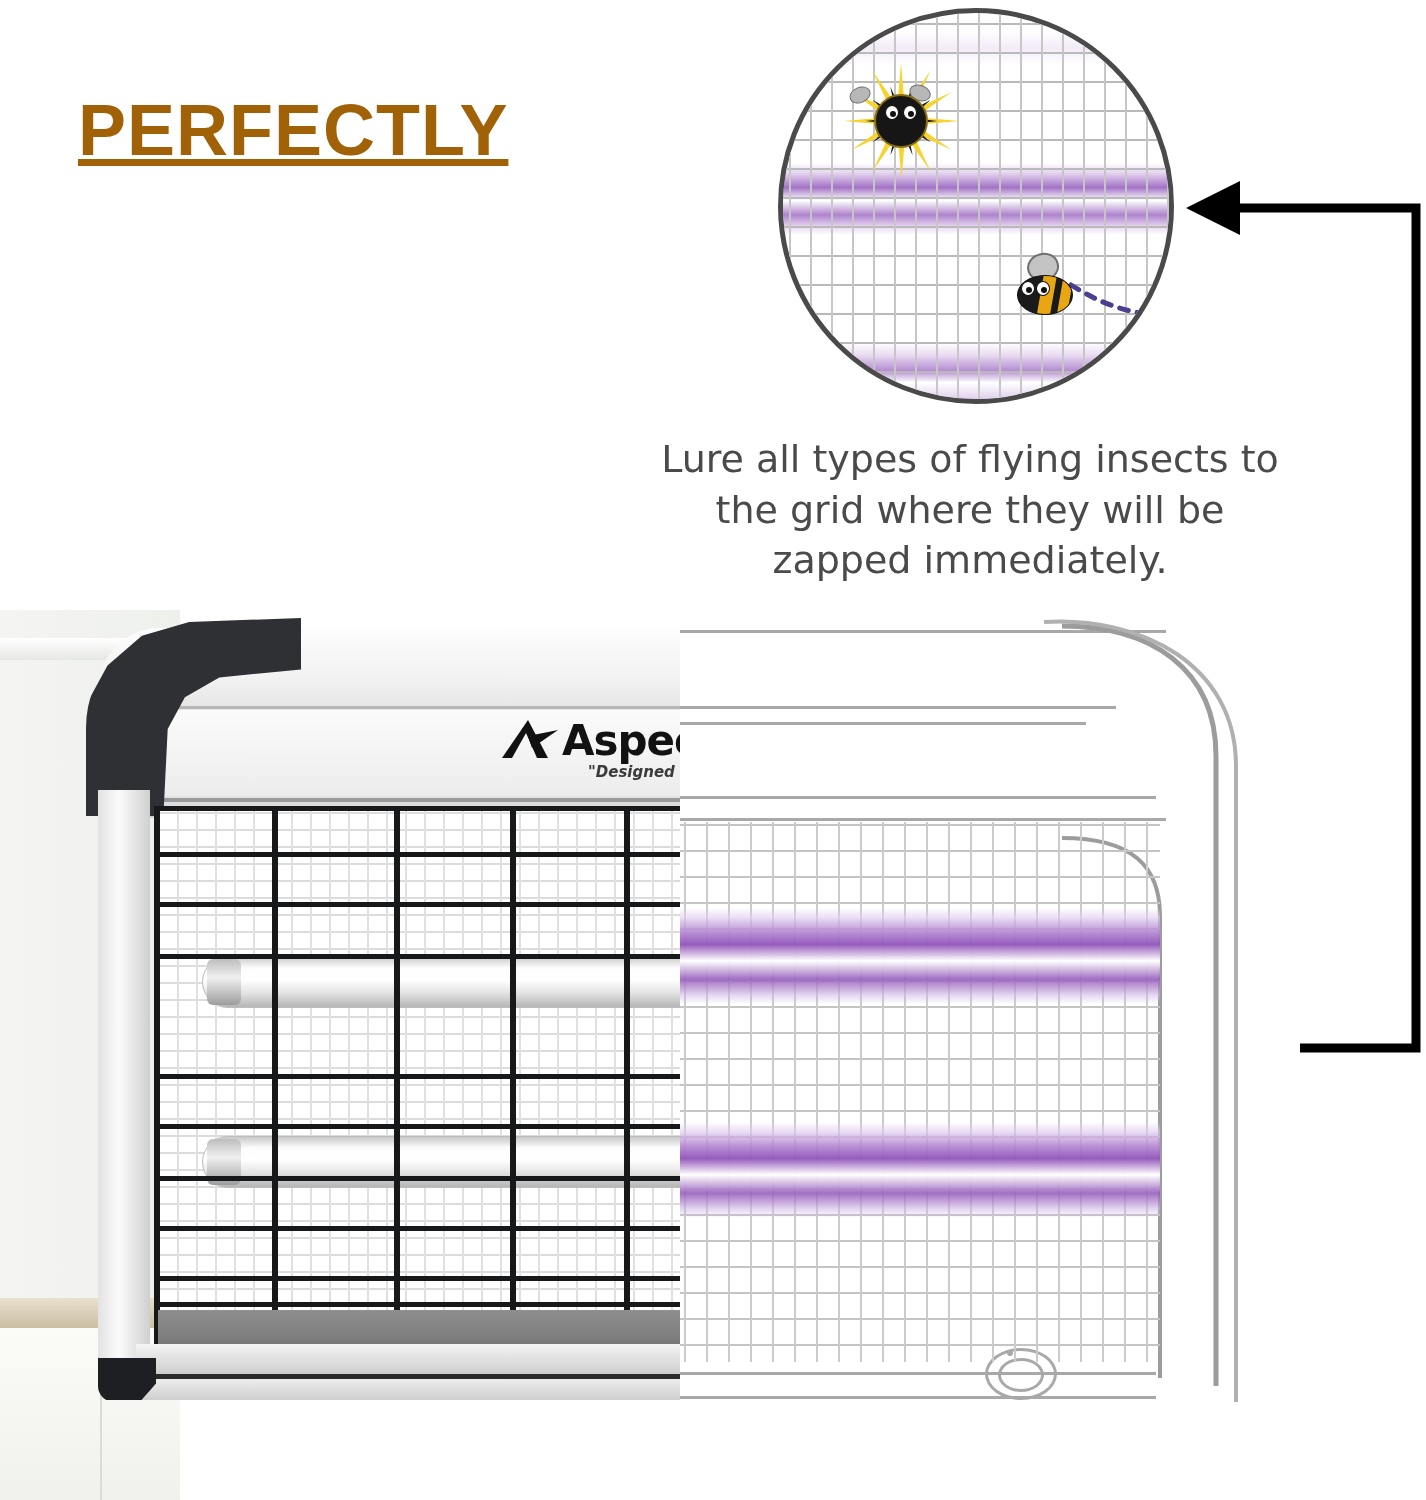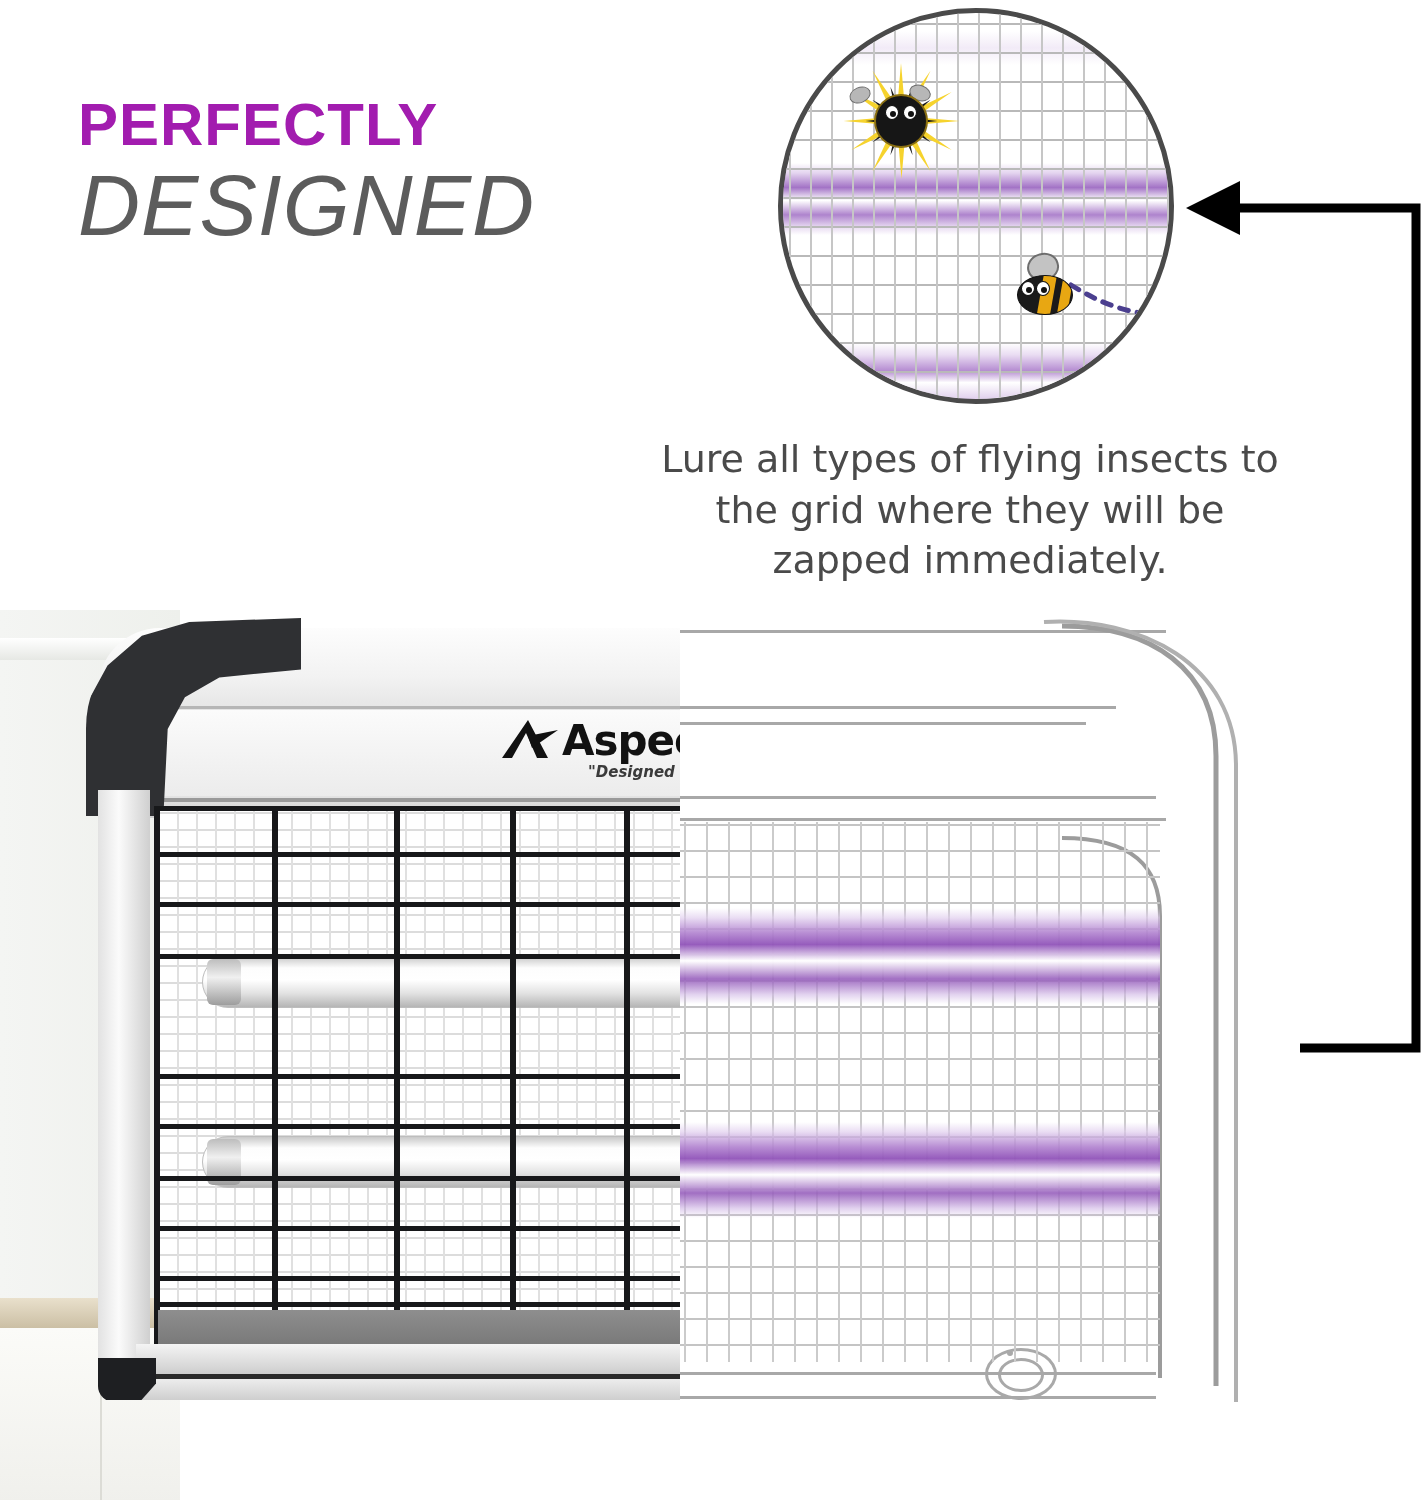--- a/index.html
+++ b/index.html
@@ -5,22 +5,22 @@
   * { margin:0; padding:0; box-sizing:border-box; }
   html,body { background:#fff; }
   body {
     width:1426px; height:1500px; position:relative; overflow:hidden;
     font-family:"Liberation Sans", sans-serif; background:#ffffff;
   }
 
   
   #headline { position:absolute; left:78px; top:96px; width:620px; }
   #headline .l1 {
-    font-size:60px; font-weight:700; letter-spacing:1px; line-height:0.96;
-    color:#a21caf; font-family:"Liberation Sans", sans-serif;
+    font-size:72px; font-weight:700; letter-spacing:1px; line-height:0.96;
+    color:#a16207; font-family:"Liberation Sans", sans-serif;text-decoration:underline;
   }
   #headline .l2 {
     font-size:86px; font-weight:400; font-style:italic; letter-spacing:1px;
     line-height:1.05; color:#5c5c5c; margin-top:6px;
     font-family:"Liberation Sans", sans-serif;
   }
 
   
   #caption {
     position:absolute; left:640px; top:434px; width:660px;
@@ -244,21 +244,20 @@
   }
   .il-switch {
     position:absolute; border:3px solid #a9a9a9; border-radius:50%;
   }
 </style>
 </head>
 <body>
 
 <div id="headline">
   <div class="l1">PERFECTLY</div>
-  <div class="l2">DESIGNED</div>
 </div>
 
 <div id="caption">Lure all types of flying insects to the grid where they will be zapped immediately.</div>
 
 <div id="magnifier">
   <div id="mag-inner">
     <div class="mag-glow g3"></div>
     <div class="mag-glow g1"></div>
     <div class="mag-glow g2"></div>
     <div id="mag-mesh">

